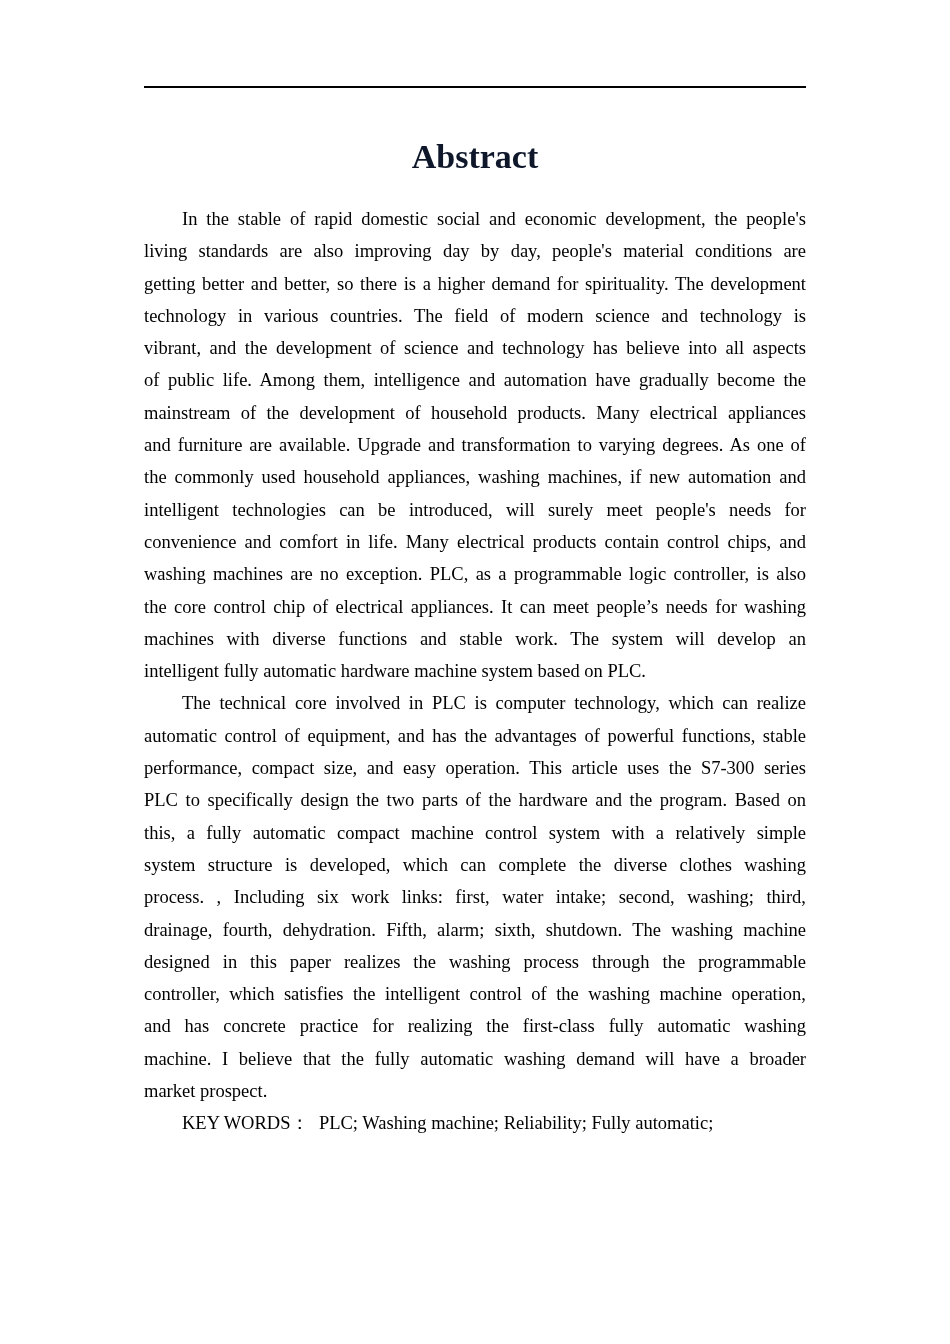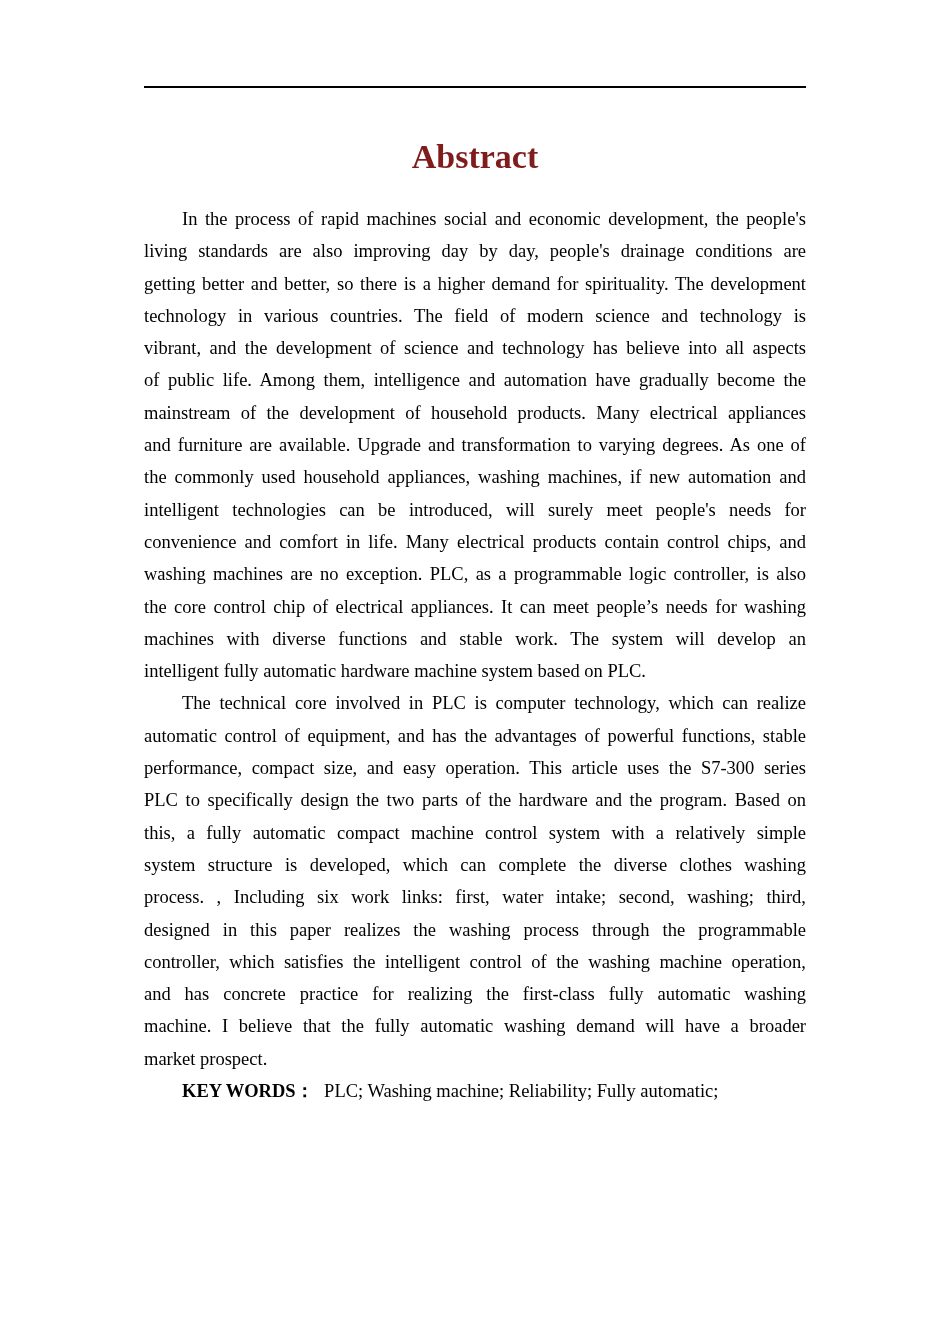--- a/index.html
+++ b/index.html
@@ -2,47 +2,47 @@
 <html><head>
   <meta charset="utf-8">
   <style>
     html, body { margin: 0; padding: 0; background: #ffffff; }
     body { width: 950px; height: 1344px; position: relative; overflow: hidden; }
     .page { position: absolute; left: 0; top: 0; width: 950px; height: 1344px; background: #ffffff; }
     .header-rule { position: absolute; left: 144px; top: 86px; width: 662px; height: 0; border-top: 2px solid #000; }
     .title {
       position: absolute; left: 144px; top: 136px; width: 662px; text-align: center;
       font-family: "Liberation Serif", "DejaVu Serif", serif; font-weight: bold; font-size: 34px;
-      line-height: 42px; color: #7f1d1d; margin: 0;
+      line-height: 42px; color: #0f172a; margin: 0;
     }
     .body-text {
       position: absolute; left: 144px; top: 203px; width: 662px;
       font-family: "Liberation Serif", "DejaVu Serif", serif; font-size: 18.5px; color: #000;
     }
     .line {
       display: block; height: 32.3px; line-height: 32.3px; white-space: nowrap;
       text-align: justify; text-align-last: justify; overflow: visible;
     }
     .line.last { text-align-last: left; }
     .line.indent { padding-left: 38px; }
     .kw-row { display: block; height: 32.3px; line-height: 32.3px; padding-left: 38px; white-space: nowrap; }
-    .kw-label { font-weight: bold; margin-top: 36px; }
+    .kw-label { font-weight: normal; margin-top: 36px; }
     .kw-gap { display: inline-block; width: 10px; }
   </style>
 </head>
 <body>
 
 <div class="page">
   <div class="header-rule"></div>
   <h1 class="title">Abstract</h1>
 
   <div class="body-text">
     <div>
-      <span class="line indent">In the process of rapid machines social and economic development, the people's</span>
-      <span class="line">living standards are also improving day by day, people's drainage conditions are</span>
+      <span class="line indent">In the stable of rapid domestic social and economic development, the people's</span>
+      <span class="line">living standards are also improving day by day, people's material conditions are</span>
       <span class="line">getting better and better, so there is a higher demand for spirituality. The development</span>
       <span class="line">technology in various countries. The field of modern science and technology is</span>
       <span class="line">vibrant, and the development of science and technology has believe into all aspects</span>
       <span class="line">of public life. Among them, intelligence and automation have gradually become the</span>
       <span class="line">mainstream of the development of household products. Many electrical appliances</span>
       <span class="line">and furniture are available. Upgrade and transformation to varying degrees. As one of</span>
       <span class="line">the commonly used household appliances, washing machines, if new automation and</span>
       <span class="line">intelligent technologies can be introduced, will surely meet people's needs for</span>
       <span class="line">convenience and comfort in life. Many electrical products contain control chips, and</span>
       <span class="line">washing machines are no exception. PLC, as a programmable logic controller, is also</span>
@@ -51,20 +51,21 @@
       <span class="line last">intelligent fully automatic hardware machine system based on PLC.</span>
     </div>
     <div>
       <span class="line indent">The technical core involved in PLC is computer technology, which can realize</span>
       <span class="line">automatic control of equipment, and has the advantages of powerful functions, stable</span>
       <span class="line">performance, compact size, and easy operation. This article uses the S7-300 series</span>
       <span class="line">PLC to specifically design the two parts of the hardware and the program. Based on</span>
       <span class="line">this, a fully automatic compact machine control system with a relatively simple</span>
       <span class="line">system structure is developed, which can complete the diverse clothes washing</span>
       <span class="line">process. , Including six work links: first, water intake; second, washing; third,</span>
+      <span class="line">drainage, fourth, dehydration. Fifth, alarm; sixth, shutdown. The washing machine</span>
       <span class="line">designed in this paper realizes the washing process through the programmable</span>
       <span class="line">controller, which satisfies the intelligent control of the washing machine operation,</span>
       <span class="line">and has concrete practice for realizing the first-class fully automatic washing</span>
       <span class="line">machine. I believe that the fully automatic washing demand will have a broader</span>
       <span class="line last">market prospect.</span>
     </div>
     <div class="kw-row">
       <span class="kw-label">KEY WORDS：</span><span class="kw-gap"></span><span>PLC; Washing machine; Reliability; Fully automatic;</span>
     </div>
   </div>

